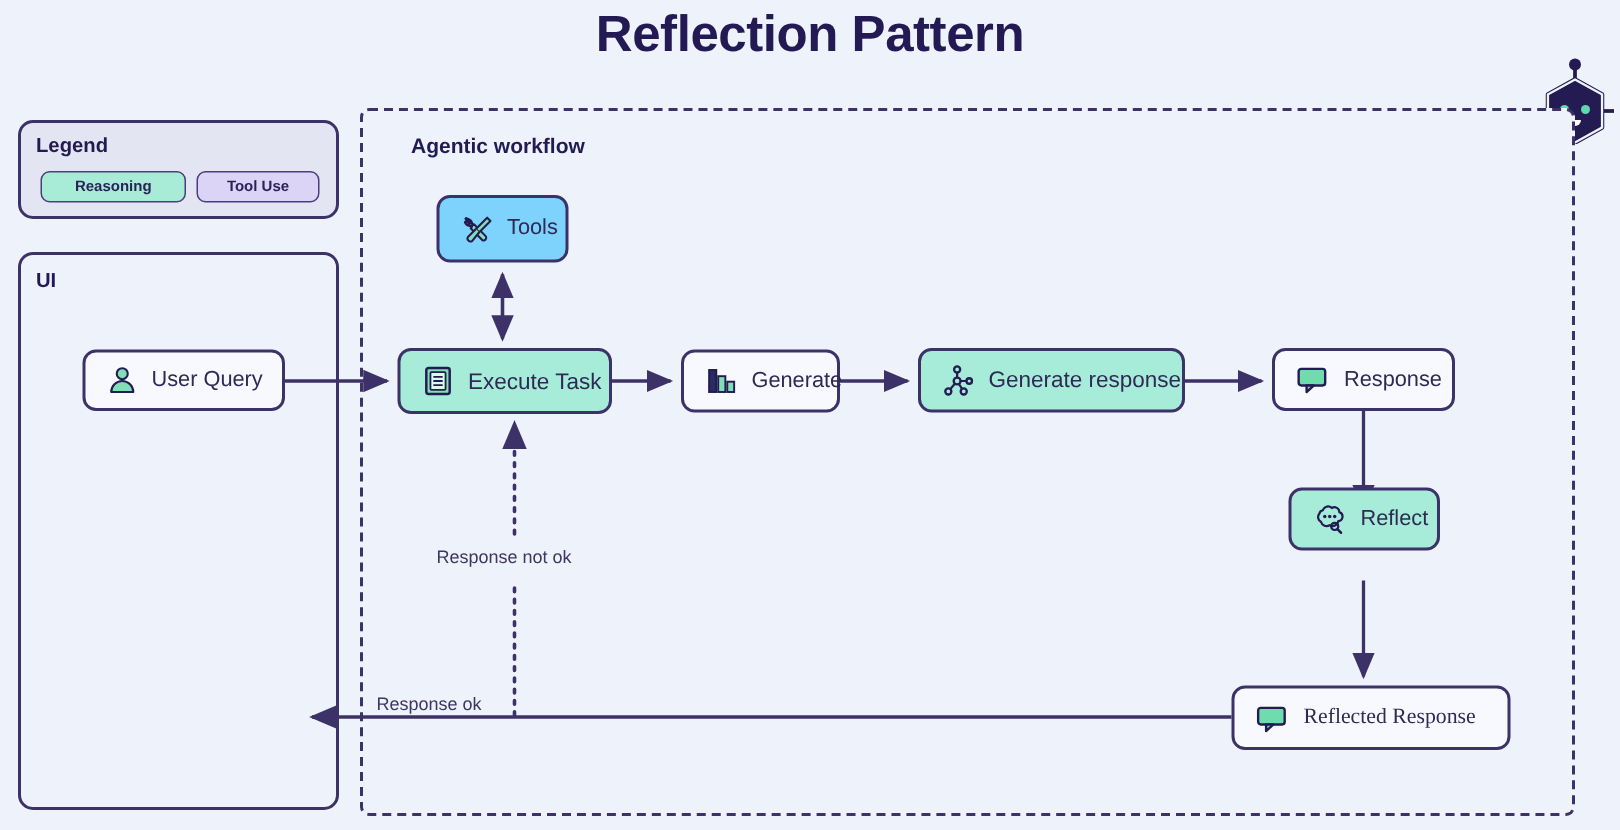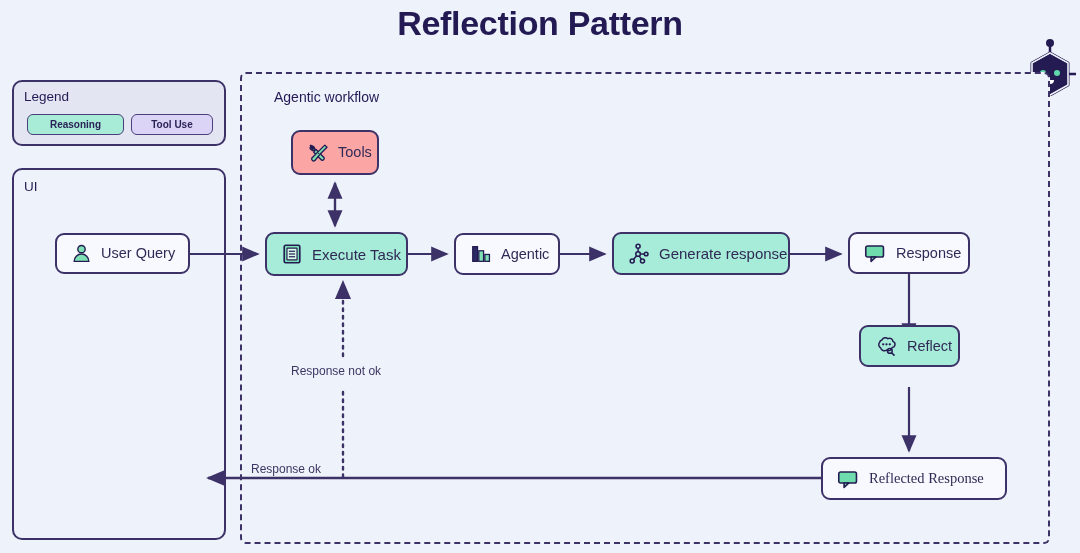--- a/index.html
+++ b/index.html
@@ -33,21 +33,21 @@
   }
   .panel-legend{left:12px;top:80px;width:214px;height:66px;background:#e4e5f2;}
   .panel-ui{left:12px;top:168px;width:214px;height:372px;background:#eef2fb;}
   .panel-flow{
     left:240px;top:72px;width:810px;height:472px;
     background:#eef2fb;
     border:2px dashed #3c3268;
     border-radius:6px;
   }
   .panel-title{
-    position:absolute;font-size:13.5px;font-weight:normal;color:#231a54;
+    position:absolute;font-size:13.5px;font-weight:bold;color:#231a54;
   }
   .legend-title{left:24px;top:89px;}
   .ui-title{left:24px;top:179px;}
   .flow-title{left:274px;top:89px;font-size:14px;}
 
   
   .reflect-region{
     position:absolute;left:799px;top:186px;width:226px;height:330px;
     background:#dff1f7;
   }
@@ -74,21 +74,21 @@
     border-radius:9px;
     background:#f7f9fe;
     display:flex;align-items:center;
     gap:9px;
     padding:0 14px;
     font-size:14.5px;
     color:#2f2a55;
     white-space:nowrap;
   }
   .node.mint{background:#a7ecd8;}
-  .node.lav{background:#fca5a5;}
+  .node.lav{background:#7dd3fc;}
   .node .ico{display:flex;align-items:center;justify-content:center;flex:0 0 auto;}
   .node .lbl{line-height:1;}
 
   .n-tools   {left:291px;top:130px;width:88px; height:45px;}
   .n-user    {left:55px; top:233px;width:135px;height:41px;}
   .n-exec    {left:265px;top:232px;width:143px;height:44px;}
   .n-results {left:454px;top:233px;width:106px;height:42px;}
   .n-gen     {left:612px;top:232px;width:178px;height:43px;}
   .n-resp    {left:848px;top:232px;width:122px;height:42px;}
   .n-reflect {left:859px;top:325px;width:101px;height:42px;}
@@ -212,21 +212,21 @@
   </div>
 
   <div class="node n-results">
     <span class="ico">
       <svg width="22" height="22" viewBox="0 0 24 24">
         <rect x="3" y="4" width="5.2" height="16" fill="#2c2a63" stroke="#241b52" stroke-width="1.4"></rect>
         <rect x="9.6" y="8.5" width="5.2" height="11.5" fill="#7ee0b4" stroke="#241b52" stroke-width="1.4"></rect>
         <rect x="16.2" y="12.5" width="5" height="7.5" fill="#7ee0b4" stroke="#241b52" stroke-width="1.4"></rect>
       </svg>
     </span>
-    <span class="lbl">Agentic</span>
+    <span class="lbl">Generate</span>
   </div>
 
   <div class="node mint n-gen">
     <span class="ico">
       <svg width="22" height="22" viewBox="0 0 24 24">
         <line x1="11" y1="12" x2="11" y2="4.5" stroke="#241b52" stroke-width="1.6"></line>
         <line x1="11" y1="12" x2="18.5" y2="12" stroke="#241b52" stroke-width="1.6"></line>
         <line x1="11" y1="12" x2="5.5" y2="18.5" stroke="#241b52" stroke-width="1.6"></line>
         <line x1="11" y1="12" x2="15" y2="18.5" stroke="#241b52" stroke-width="1.6"></line>
         <circle cx="11" cy="12" r="2.5" fill="#a7ecd8" stroke="#241b52" stroke-width="1.7"></circle>

